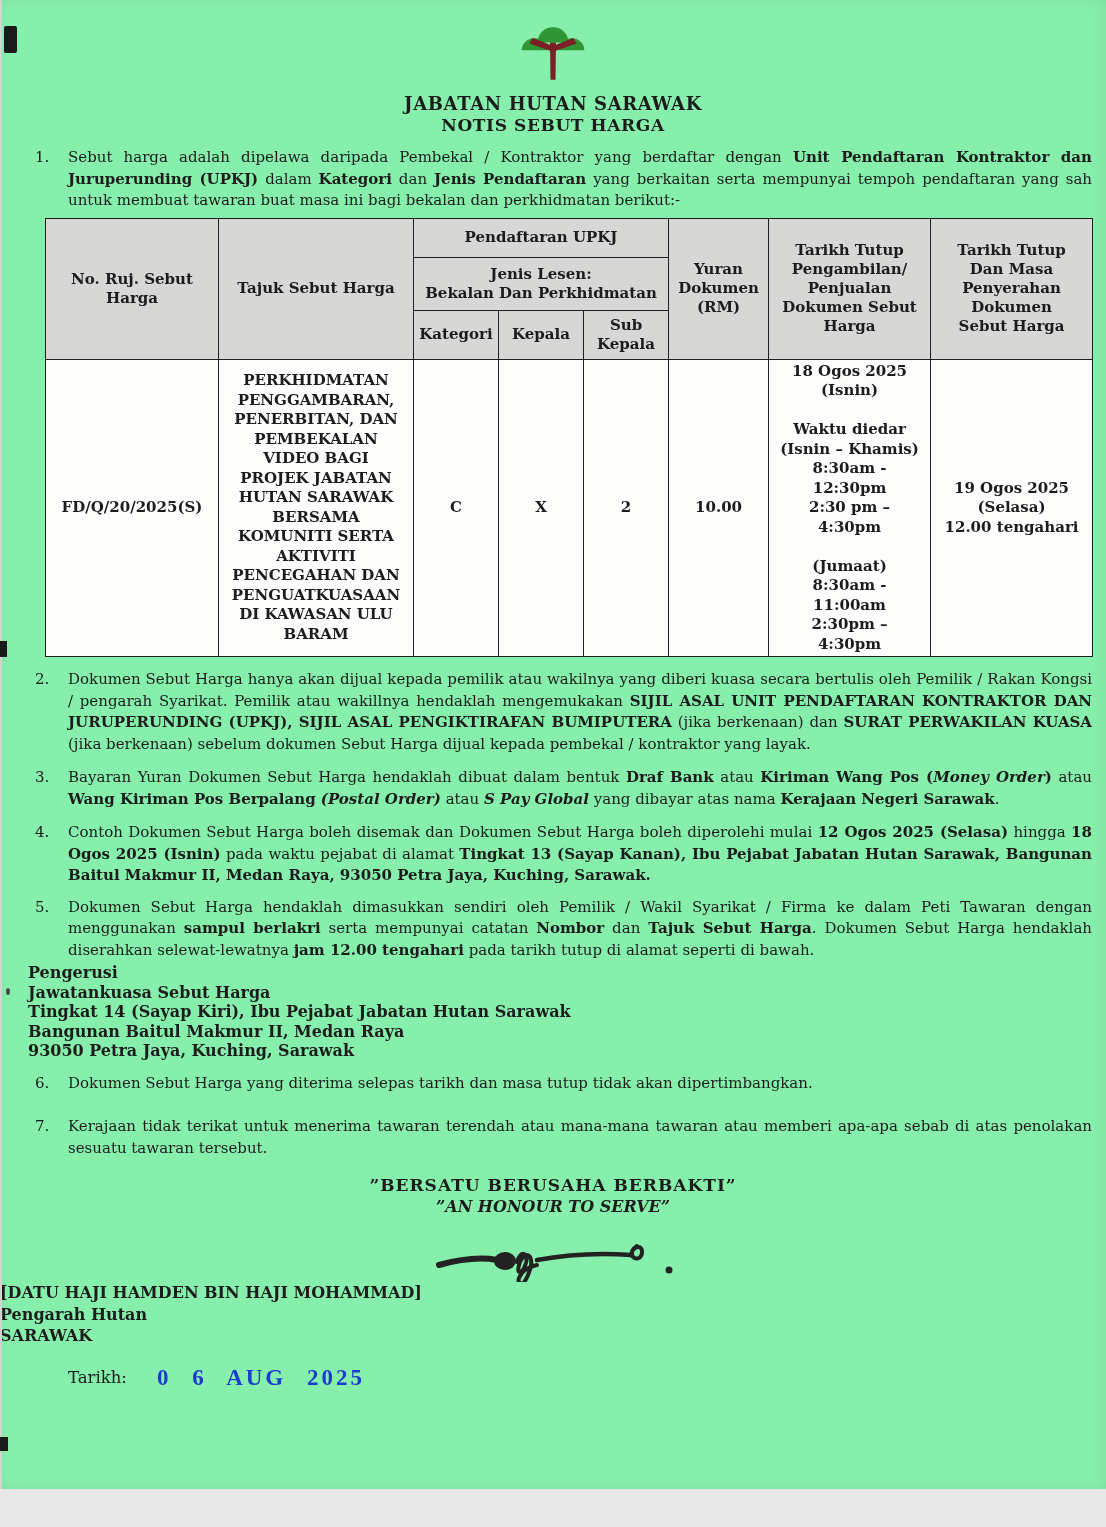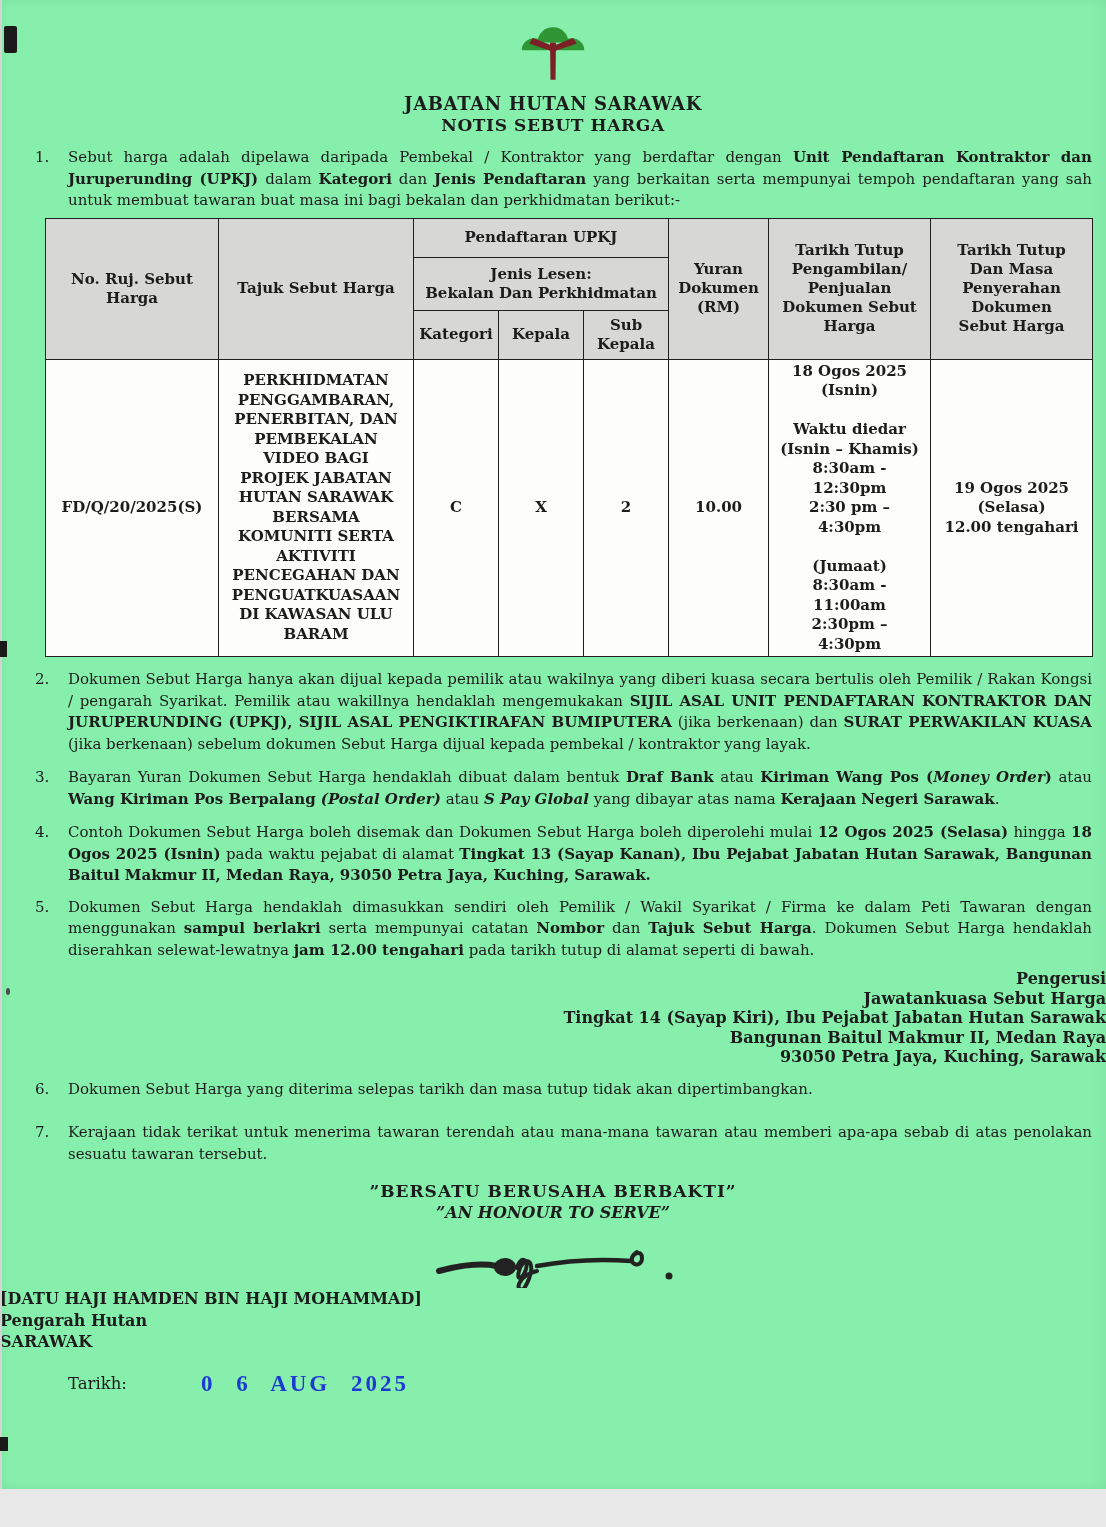--- a/index.html
+++ b/index.html
@@ -19,27 +19,27 @@
   .para .num{width:33px;flex:none;}
   .para .ptxt{flex:1;text-align:justify;}
   
   table.tender{margin:6px 0 0 45px;border-collapse:collapse;table-layout:fixed;width:1047px;}
   table.tender td{border:1.7px solid #1f1f1f;padding:2px 4px;text-align:center;vertical-align:middle;
         font-weight:bold;font-size:15px;line-height:19px;}
   tr.hrow td{background:#d7d7d6;}
   td.h-a{height:34px;} td.h-b{height:48px;margin-top:30px;} td.h-c{height:44px;}
   tr.brow td{height:288px;line-height:19.5px;background:#fdfdfc;}
   
-  .addr{margin-top:8px;text-align:right;font-weight:bold;font-size:16px;line-height:19.5px;}
+  .addr{margin-top:2px;text-align:left;font-weight:bold;font-size:16px;line-height:19.5px;padding-left:28px;}
   .motto1{margin-top:16px;text-align:center;font-weight:bold;font-size:17px;letter-spacing:1px;}
   .motto2{text-align:center;font-weight:bold;font-style:italic;font-size:16px;margin-top:2px;}
   .sig-svg{display:block;margin:8px auto 0;transform:translateX(14px);}
   .sig-name{text-align:left;font-weight:bold;font-size:16px;line-height:21.5px;margin-top:0px;}
   
-  .date-row{margin:18px 0 0 68px;display:flex;align-items:center;gap:44px;}
+  .date-row{margin:18px 0 0 68px;display:flex;align-items:center;}
   .date-label{font-size:16.5px;}
   .date-stamp{margin-left:30px;font-family:Liberation Serif, serif;font-weight:bold;
         font-size:23px;color:#1d3bd1;letter-spacing:3px;word-spacing:12px;}
   
   .nota{margin:16px 20px 0 68px;font-size:15.2px;line-height:21px;}
   
   .artifact{position:absolute;background:#1a1a1a;}
   .art-tl{left:4px;top:26px;width:13px;height:27px;border-radius:2px;}
   .art-l1{left:0;top:641px;width:7px;height:16px;}
   .art-l2{left:6px;top:988px;width:4px;height:7px;border-radius:50%;background:#4a4a4a;}

